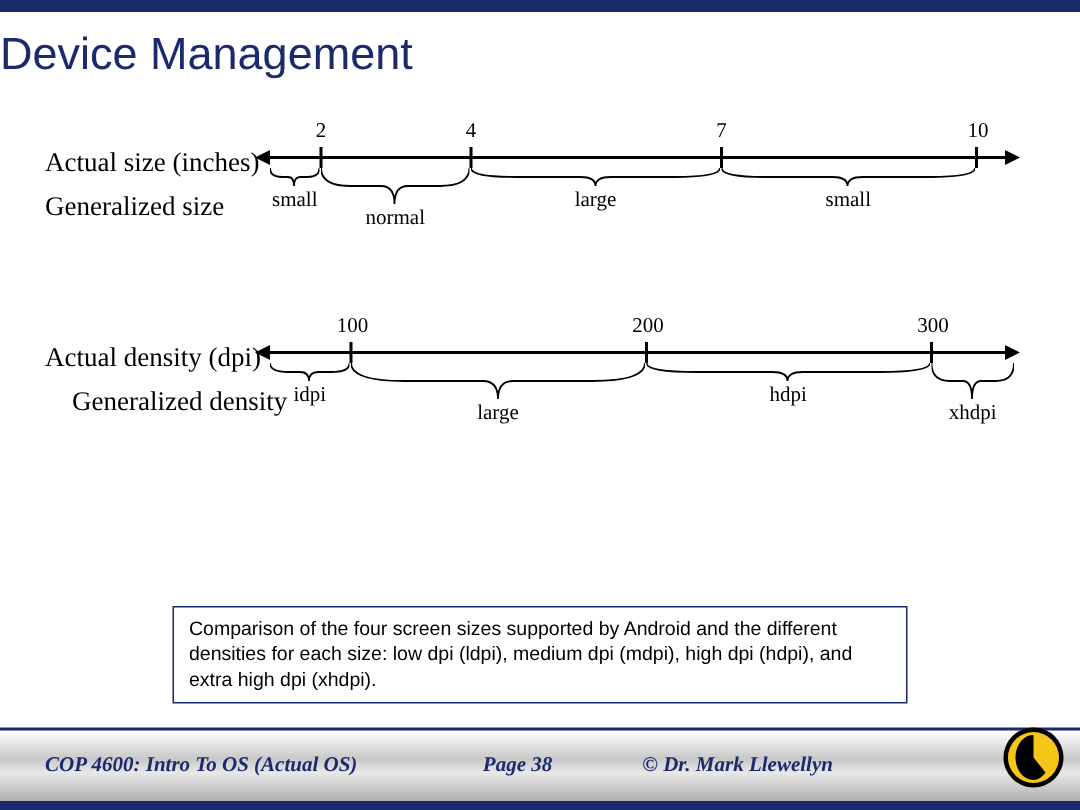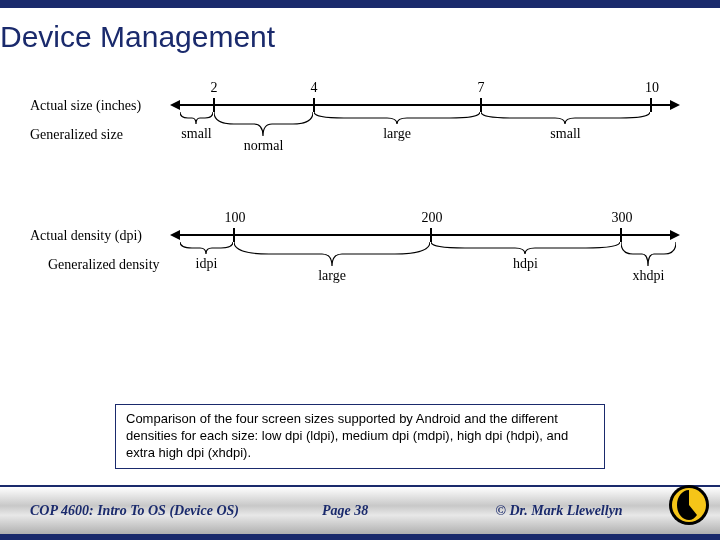--- a/index.html
+++ b/index.html
@@ -26,21 +26,21 @@
   .diagram-area {
     position: absolute;
     top: 80px;
     left: 30px;
     right: 30px;
     height: 300px;
   }
   .row-label {
     position: absolute;
     font-family: Georgia, serif;
-    font-size: 14px;
+    font-size: 18px;
     color: #000;
   }
   .axis {
     position: absolute;
     height: 2px;
     background: #000;
   }
   .arrow-left, .arrow-right {
     position: absolute;
     width: 0; height: 0;
@@ -121,21 +121,21 @@
     flex: 0 0 auto;
     margin: 0 30px;
   }
   .footer-right {
     font-style: italic;
     font-weight: bold;
     font-family: "Times New Roman", serif;
     font-size: 14px;
     color: #1a2a6c;
     flex: 1;
-    text-align: center;
+    text-align: left;
     padding-left: 30px;
   }
   .footer-logo {
     position: absolute;
     right: 10px;
     bottom: 8px;
     width: 42px;
     height: 42px;
   }
 </style>
@@ -231,21 +231,21 @@
         <path d="M0 0 Q0 12 12 12 L21 12 Q27 12 27 24 Q27 12 33 12 L43 12 Q55 12 55 0" fill="none" stroke="#000" stroke-width="1.2"></path>
       </svg>
     <div class="brace-label" style="margin-top:-2px;">xhdpi</div>
   </div>
 
 </div>
 
 <div class="caption-box">Comparison of the four screen sizes supported by Android and the different densities for each size: low dpi (ldpi), medium dpi (mdpi), high dpi (hdpi), and extra high dpi (xhdpi).</div>
 
 <div class="footer-bar">
-  <div class="footer-left">COP 4600: Intro To OS  (Device OS)</div>
+  <div class="footer-left">COP 4600: Intro To OS  (Actual OS)</div>
   <div class="footer-center">Page 38</div>
   <div class="footer-right">© Dr. Mark Llewellyn</div>
   <svg class="footer-logo" viewBox="0 0 42 42">
     <circle cx="21" cy="21" r="20" fill="#000"></circle>
     <circle cx="21" cy="21" r="17" fill="#f5c518"></circle>
     <path d="M21 6 C14 6 9 13 9 21 C9 29 14 36 21 36 C24 36 27 34 29 31 L21 21 Z" fill="#000"></path>
   </svg>
 </div>
 
 </body></html>

